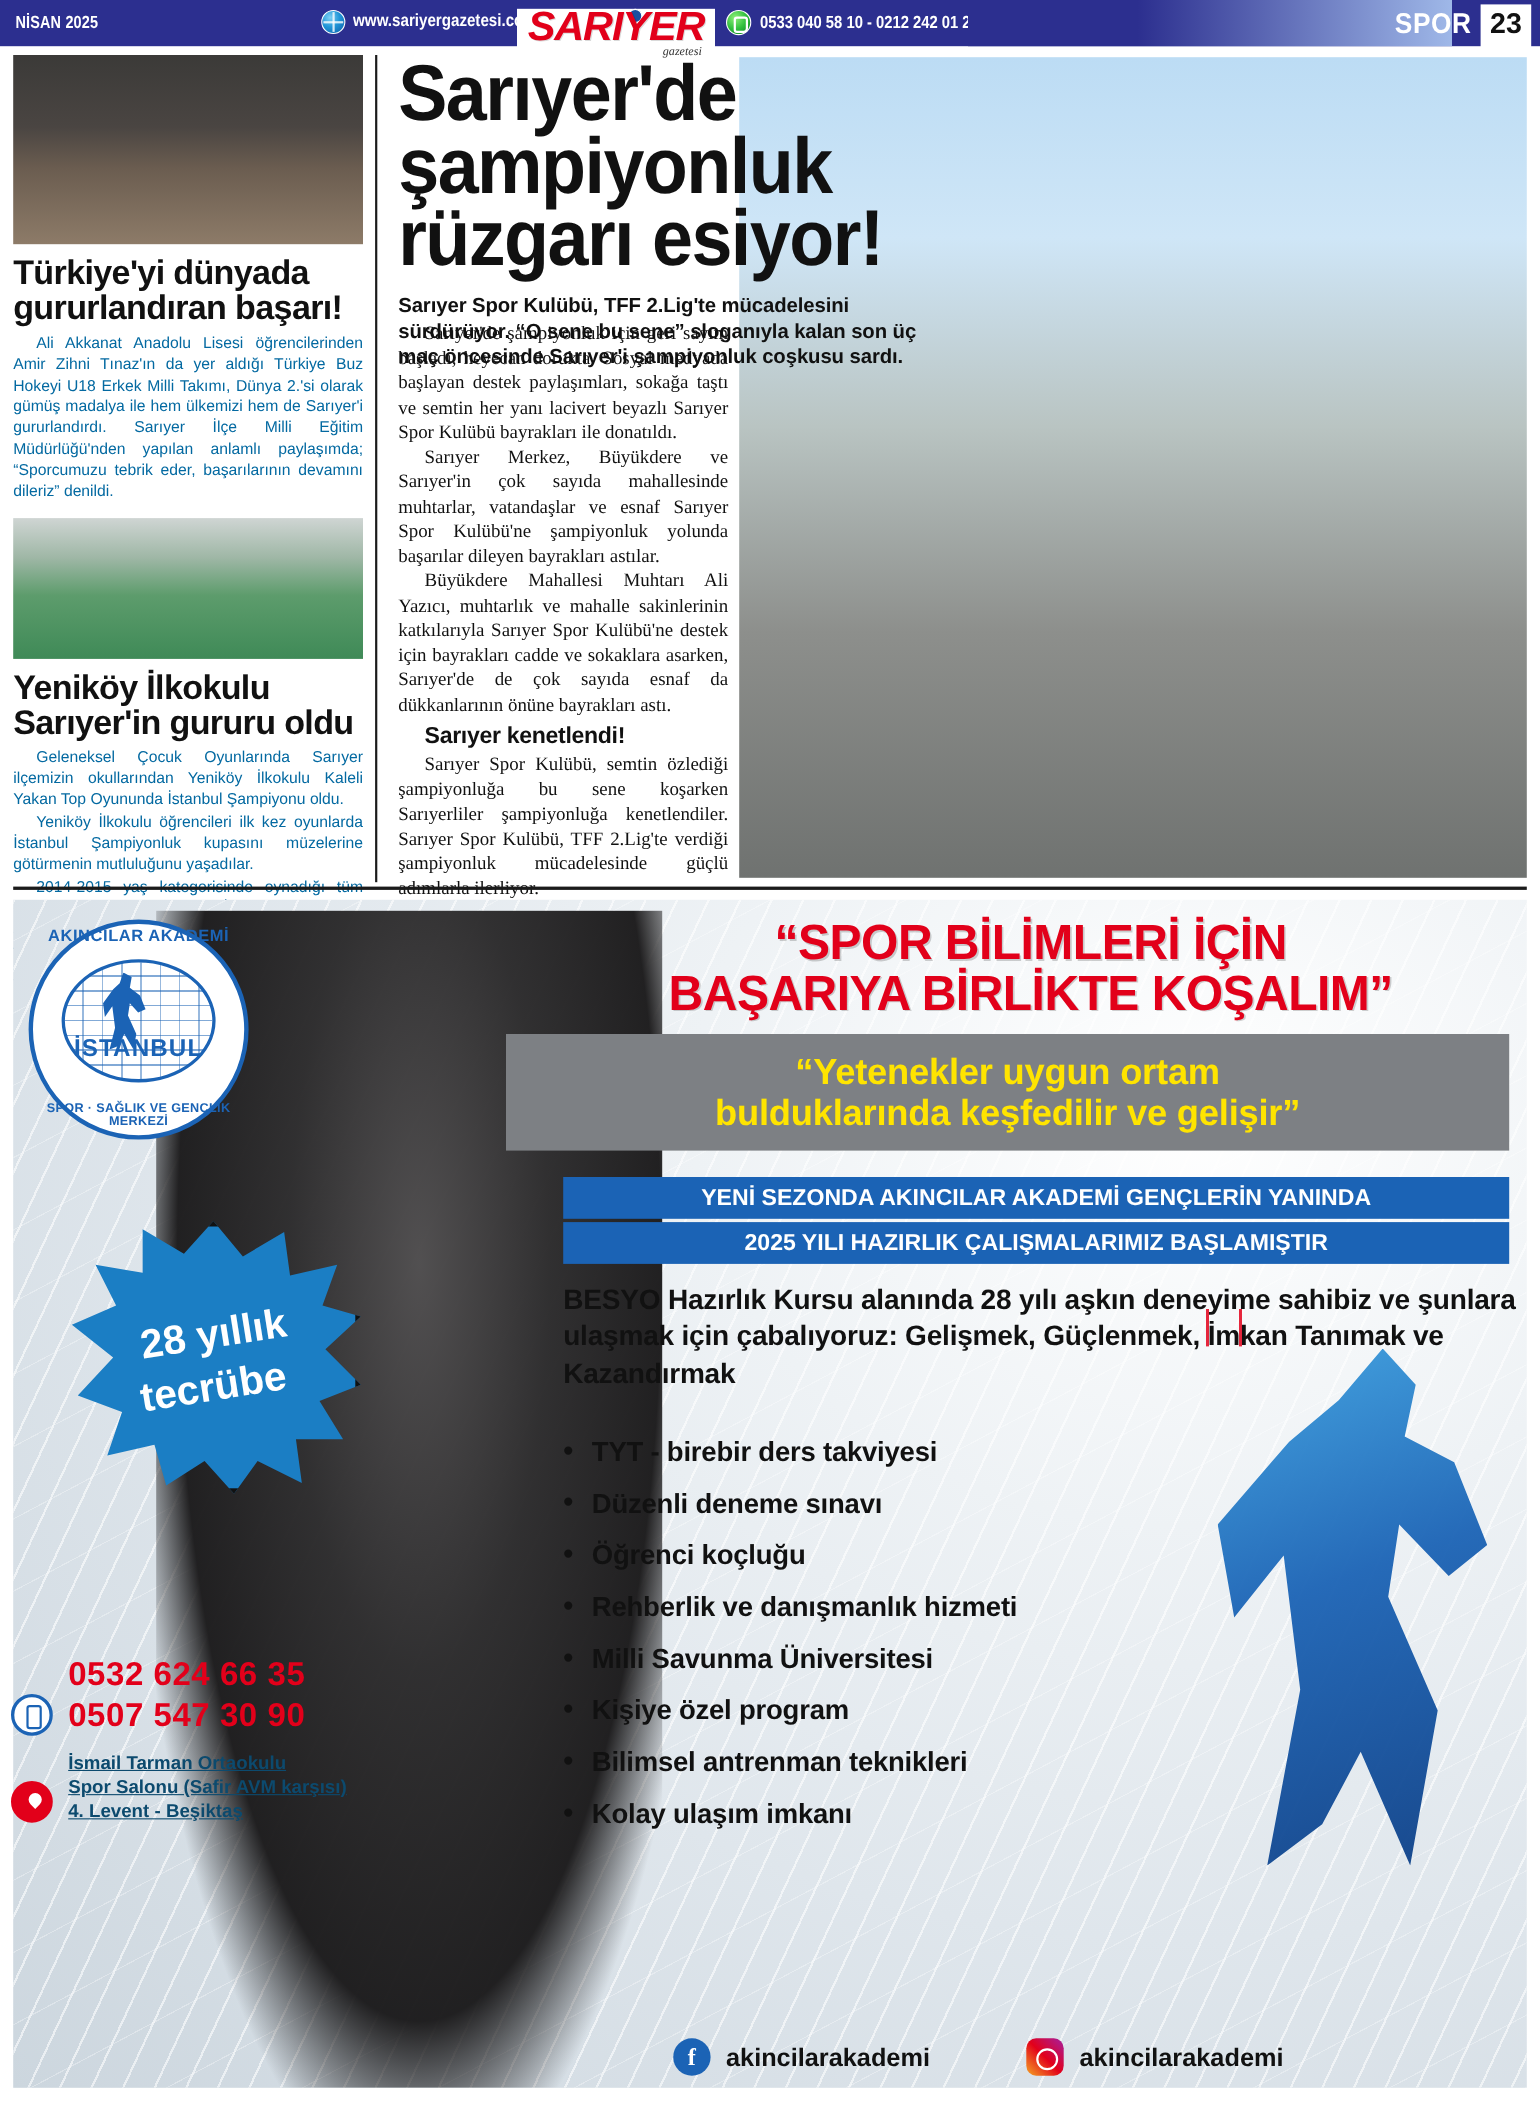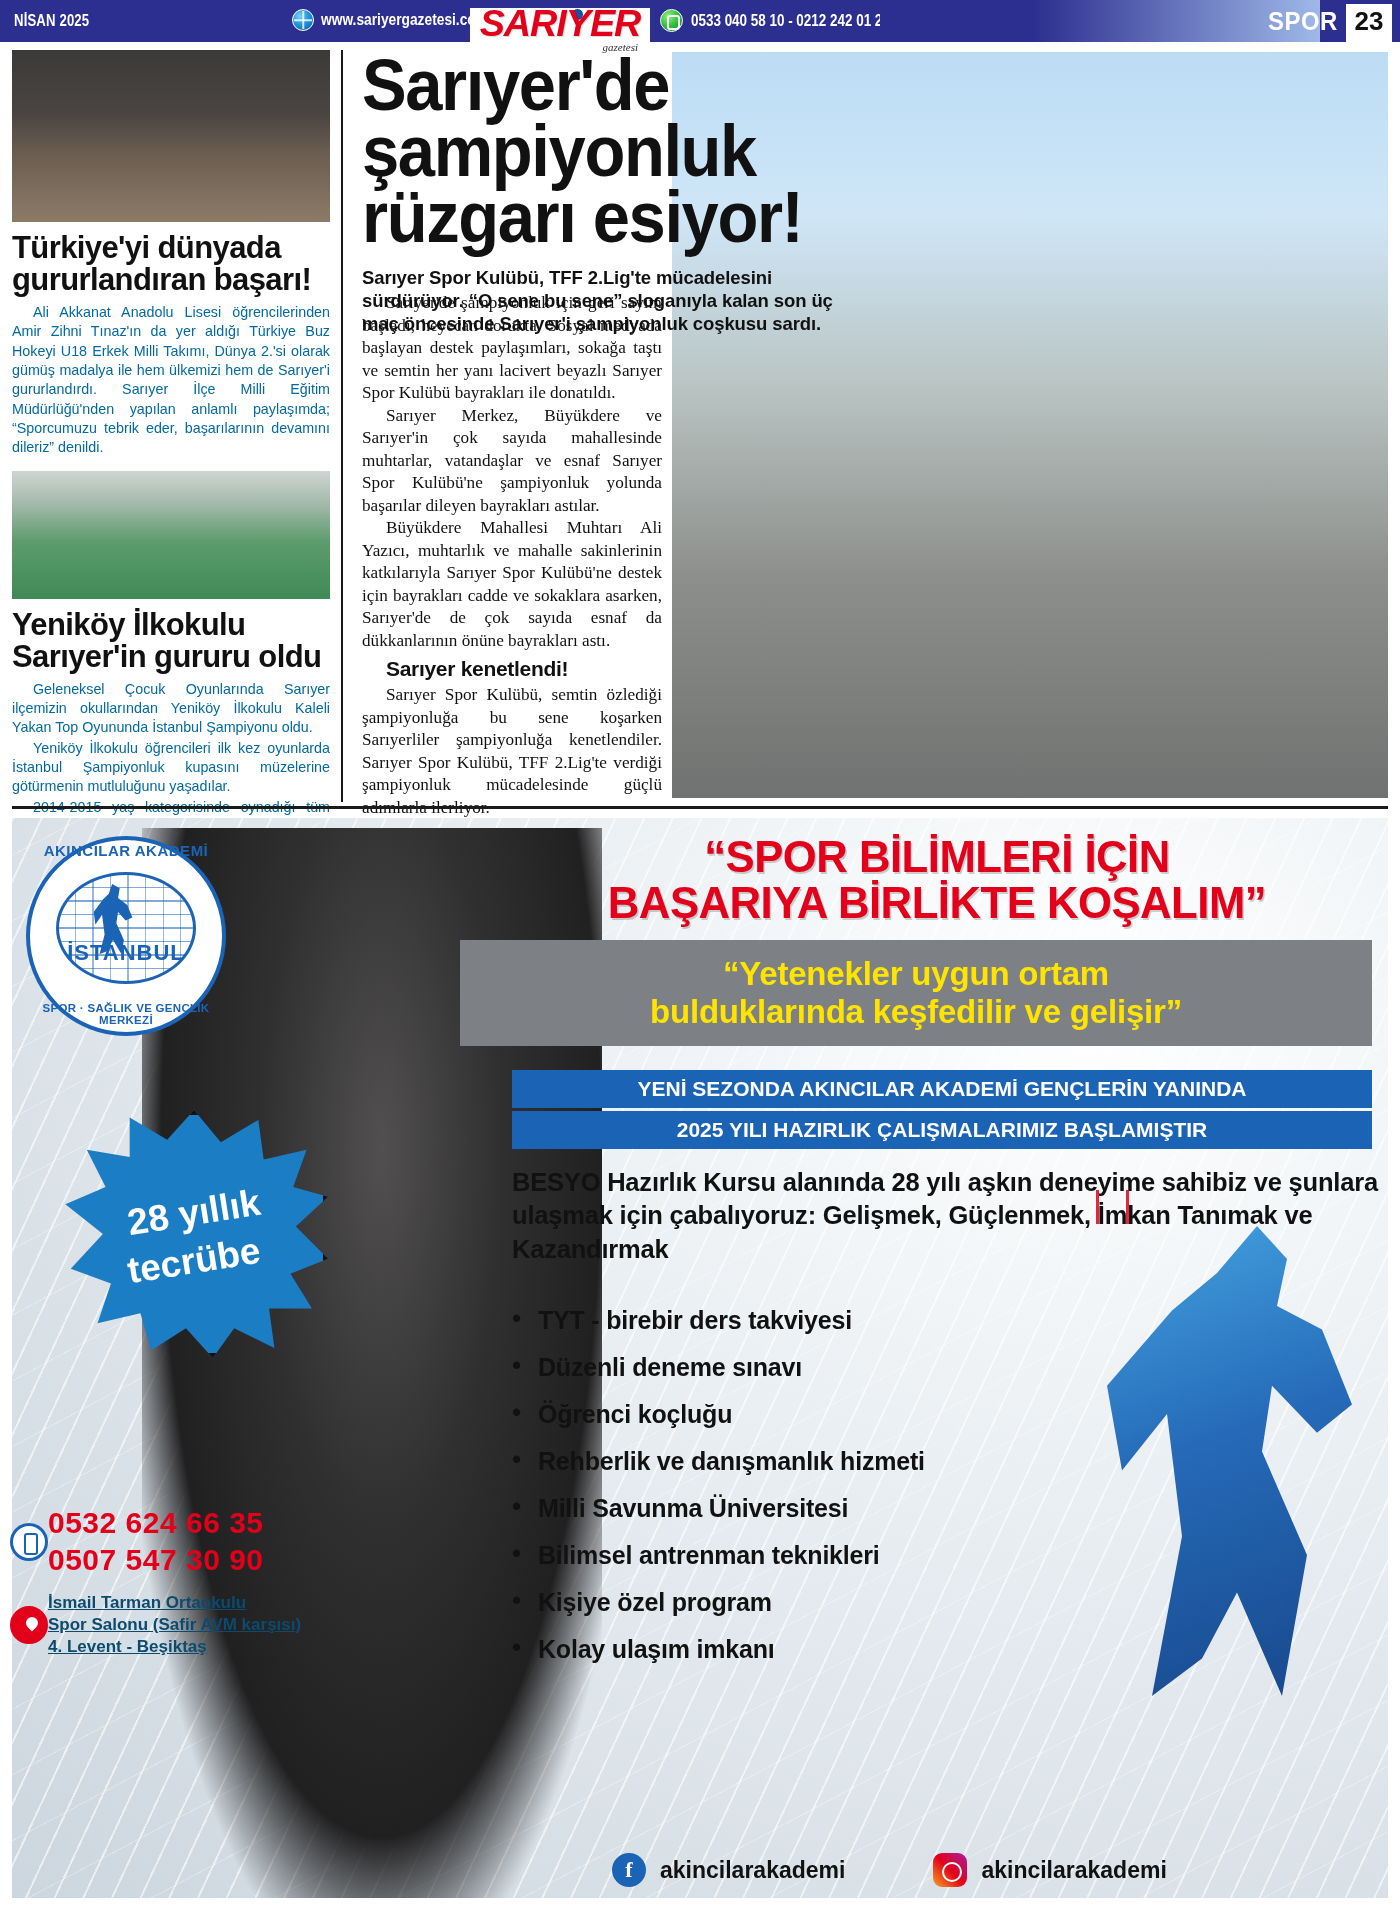--- a/index.html
+++ b/index.html
@@ -290,21 +290,21 @@
   .burst-t1, .burst-t2 {
     position:absolute; width:100%; text-align:center; color:#ffffff; font-weight:700;
     transform:rotate(-9deg);
   }
   .burst-t1 { top:82px; font-size:37px; }
   .burst-t2 { top:130px; font-size:37px; }
 
   .contact {
     position:absolute; left:10px; top:1505px; width:460px;
   }
-  .ct-row { display:flex; align-items:center; margin-bottom:14px; }
+  .ct-row { display:flex; align-items:flex-end; gap:14px; margin-bottom:14px; }
   .ct-circle {
     width:38px; height:38px; border-radius:50%; border:3px solid #1b63b5;
     position:relative; flex:none; background:#ffffff;
   }
   .ct-circle.pin { border-color:#e2001a; background:#e2001a; }
   .phone-glyph {
     position:absolute; left:11px; top:7px; width:14px; height:22px;
     border:2.5px solid #1b63b5; border-radius:3px;
   }
   .pin-glyph {
@@ -442,22 +442,22 @@
 
   <div class="ad-pulse"></div>
   <div class="ad-runner"></div>
 
   <ul class="ad-list">
     <li>TYT - birebir ders takviyesi</li>
     <li>Düzenli deneme sınavı</li>
     <li>Öğrenci koçluğu</li>
     <li>Rehberlik ve danışmanlık hizmeti</li>
     <li>Milli Savunma Üniversitesi</li>
+    <li>Kişiye özel program</li>
     <li>Bilimsel antrenman teknikleri</li>
-    <li>Kişiye özel program</li>
     <li>Kolay ulaşım imkanı</li>
   </ul>
 
   <div class="social">
     <span class="soc-ic">f</span>
     <span class="soc-txt">akincilarakademi</span>
     <span class="soc-ic ig" style="margin-left:74px"></span>
     <span class="soc-txt">akincilarakademi</span>
   </div>
 </div>

